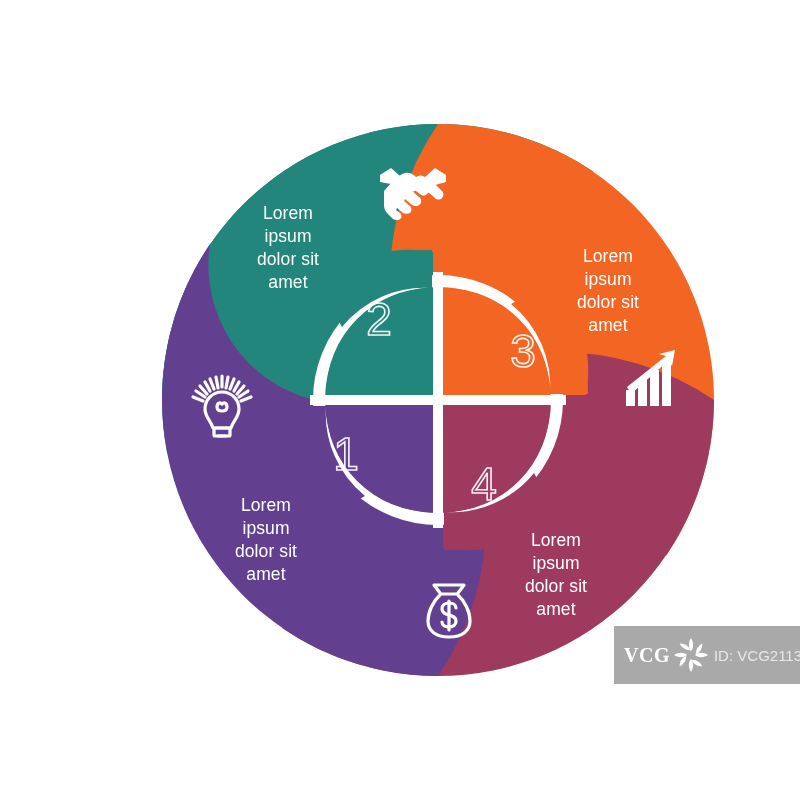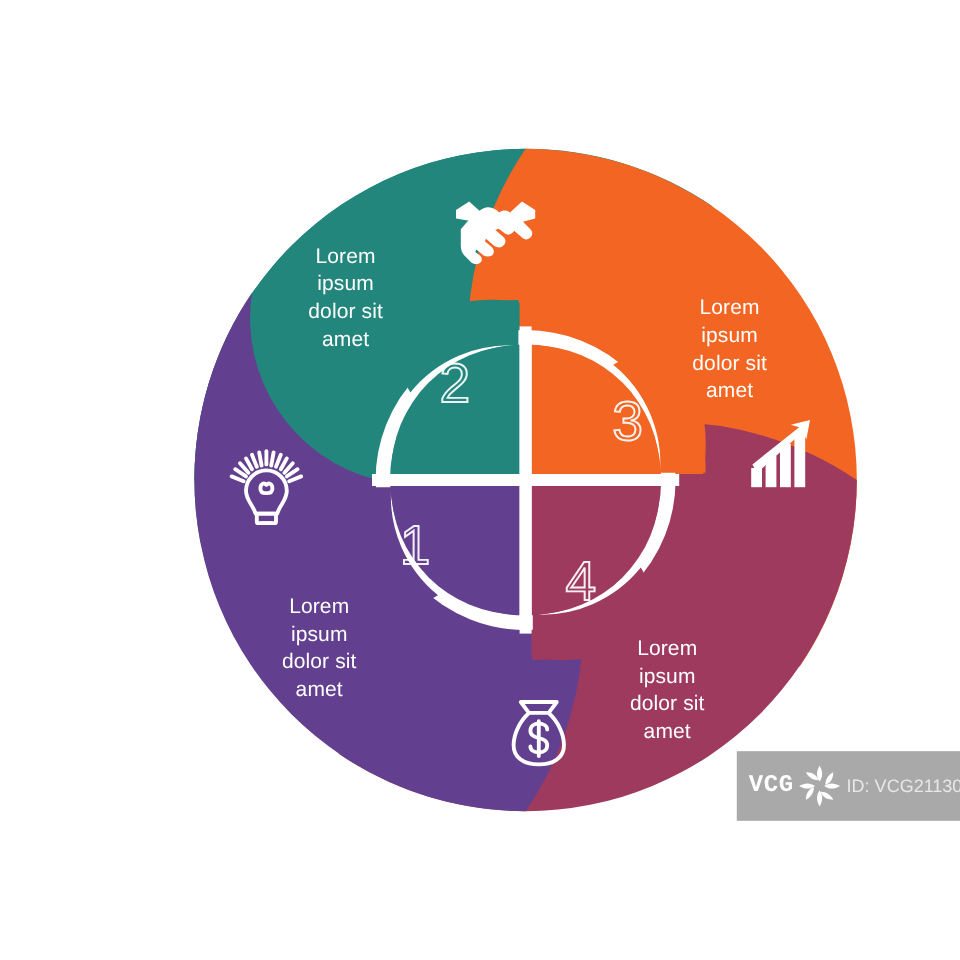--- a/index.html
+++ b/index.html
@@ -61,21 +61,21 @@
     top: 626px;
     width: 224px;
     height: 58px;
     background: rgba(150,150,150,0.82);
     display: flex;
     align-items: center;
     padding-left: 10px;
     box-sizing: border-box;
   }
   #wm-logo {
-    font-family: Liberation Mono, monospace;
+    font-family: Liberation Serif, serif;
     font-size: 20px;
     font-weight: bold;
     color: #ffffff;
     letter-spacing: 0.5px;
     line-height: 1;
   }
   #wm-mark {
     width: 38px;
     height: 38px;
     margin-left: 2px;

